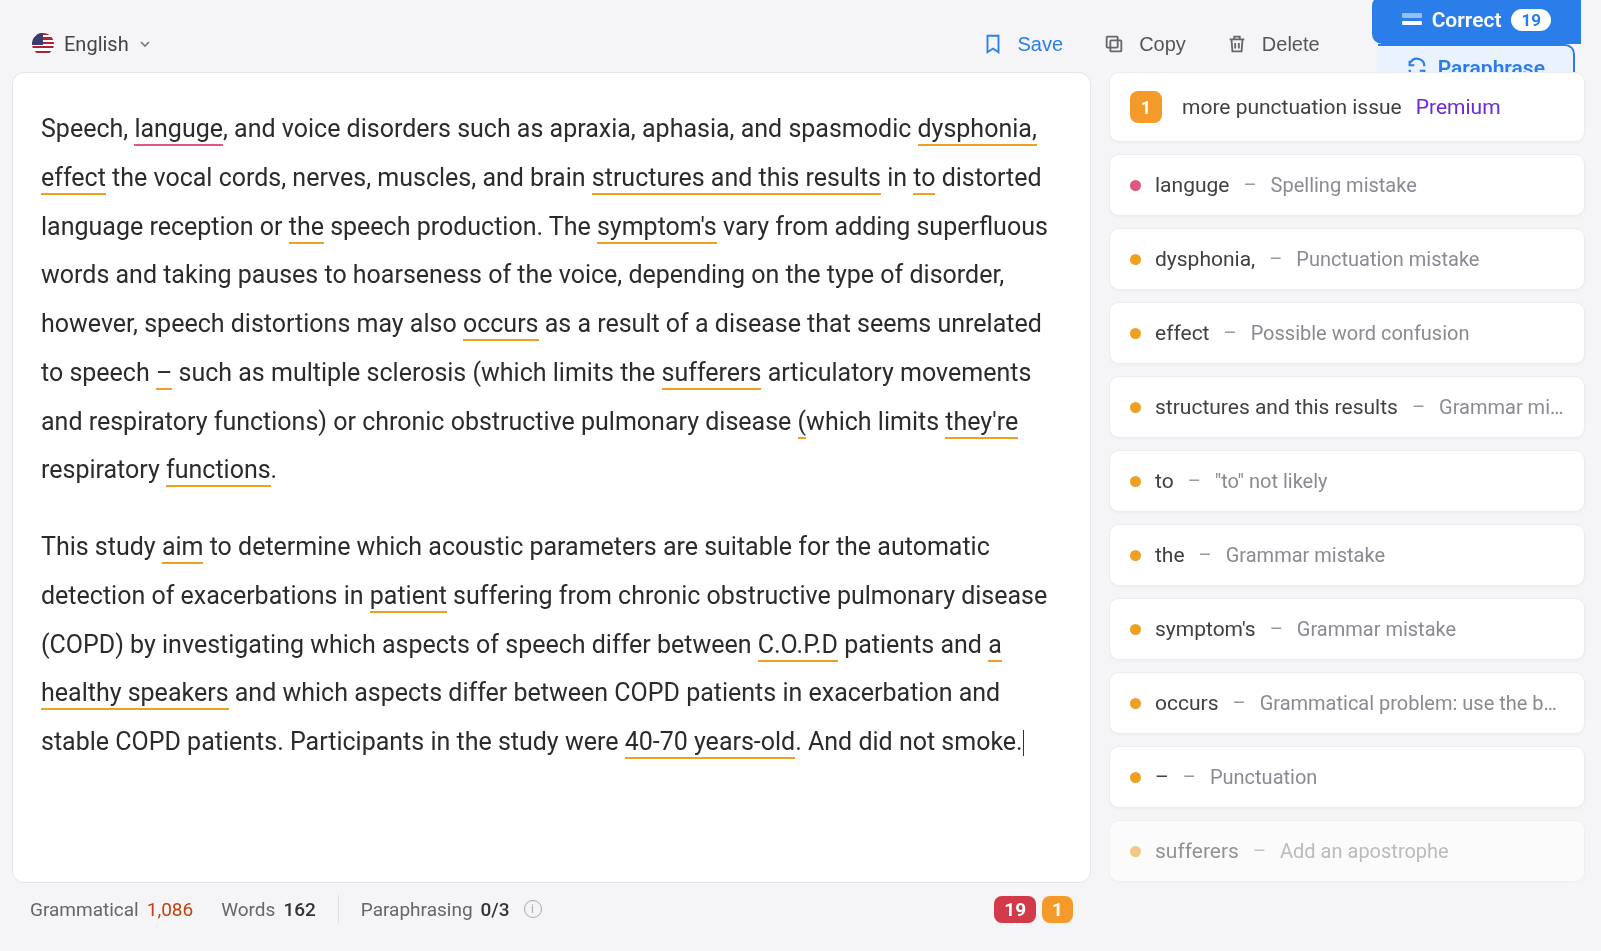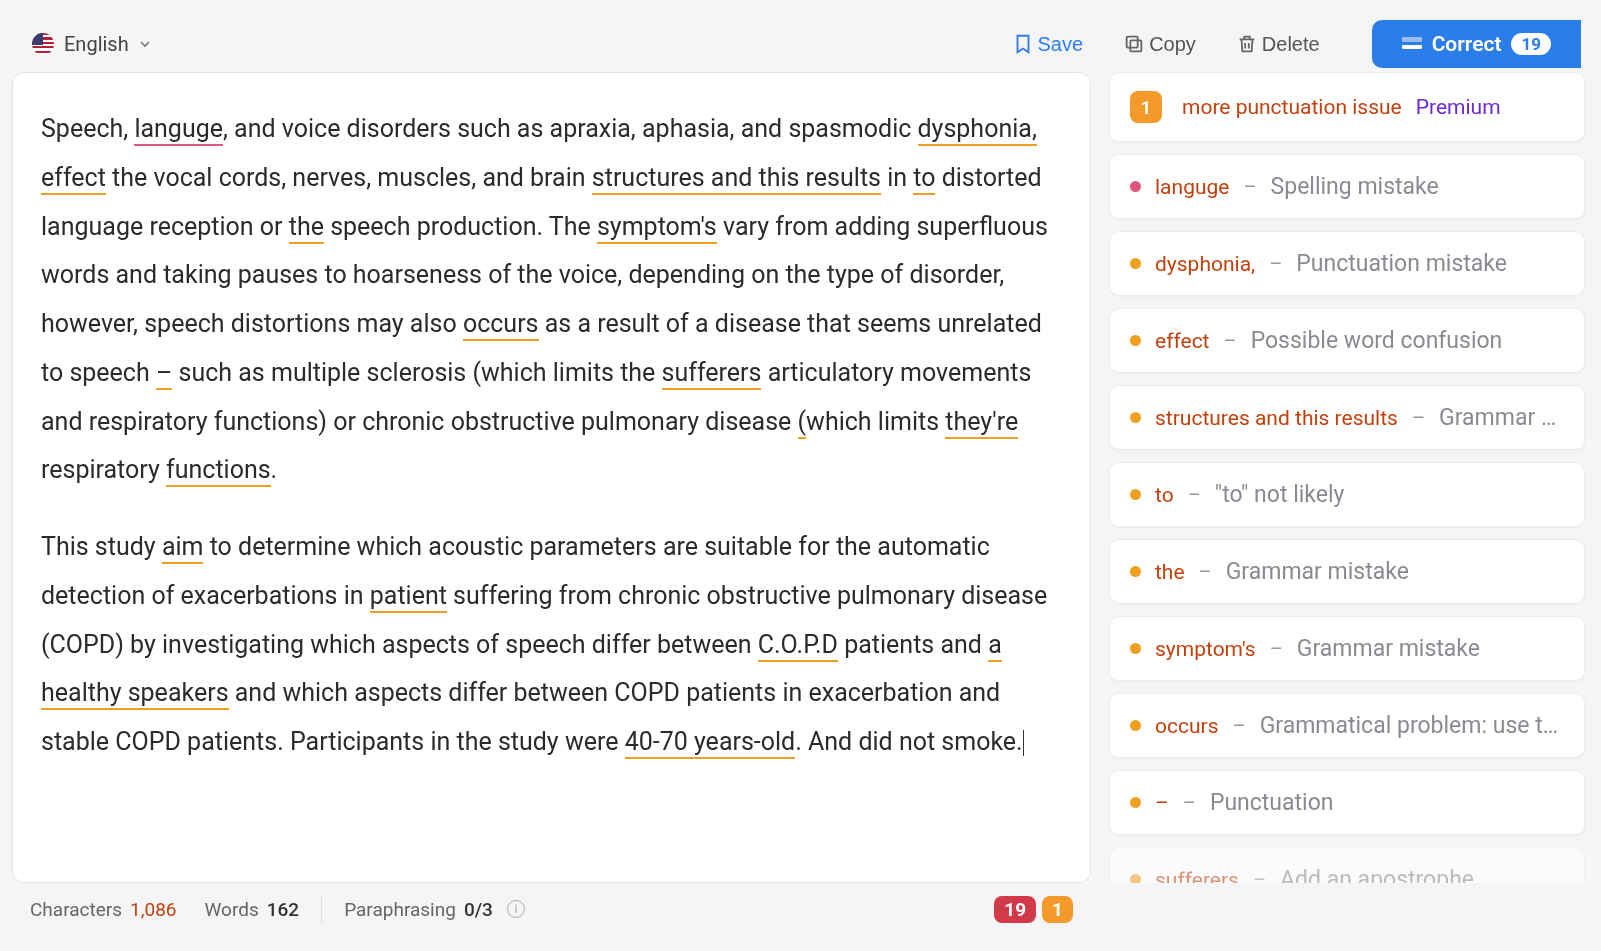--- a/index.html
+++ b/index.html
@@ -7,21 +7,21 @@
 
 .container { width: 100%; height: 100%; display: flex; flex-direction: column; padding: 16px 12px; }
 
 
 .toolbar { display: flex; align-items: center; height: 56px; padding: 0 8px; gap: 8px; }
 .lang-select { display: flex; align-items: center; gap: 10px; padding: 6px 12px; cursor: pointer; color: #444; font-size: 20px; }
 .flag { width: 22px; height: 22px; border-radius: 50%; background: linear-gradient(to bottom, #b22234 0 10%, #fff 10% 20%, #b22234 20% 30%, #fff 30% 40%, #b22234 40% 50%, #fff 50% 60%, #b22234 60% 70%, #fff 70% 80%, #b22234 80% 90%, #fff 90% 100%); position: relative; overflow: hidden; }
 .flag::before { content: ''; position: absolute; top:0; left:0; width: 50%; height: 55%; background:#3c3b6e; }
 .chev { width: 12px; height: 12px; display:inline-block; }
 .toolbar-spacer { flex: 1; }
-.tb-btn { display: flex; align-items: center; gap: 4px; padding: 8px 16px; font-size: 20px; color: #555; cursor: pointer; background: transparent; border: none; }
+.tb-btn { display: flex; align-items: center; gap: 14px; padding: 8px 16px; font-size: 20px; color: #555; cursor: pointer; background: transparent; border: none; }
 .tb-btn.save { color: #2b7de9; }
 .tb-btn.save .icn { stroke: #2b7de9; }
 .icn { width: 22px; height: 22px; stroke: #666; stroke-width: 2; fill: none; }
 
 .pill-row { display: flex; align-items: center; gap: 0; margin-left: 28px; flex-direction: column; }
 .pill { display: flex; align-items: center; justify-content: center; gap: 10px; height: 48px; padding: 0 28px; font-size: 21px; font-weight: 600; cursor: pointer; border: 2px solid #2b7de9; }
 .pill.correct { background: #2b7de9; color: #fff; border-radius: 10px 0 0 10px; }
 .pill.paraphrase { background: #eaf2fe; color: #2b7de9; border-radius: 0 10px 10px 0; border-left: none; }
 .badge-count { background: #fff; color: #2b7de9; border-radius: 14px; padding: 1px 10px; font-size: 17px; font-weight: 700; }
 
@@ -35,23 +35,23 @@
 .u-amber { border-bottom: 2px solid #f0a020; padding-bottom: 1px; }
 .cursor { display: inline-block; width: 1px; height: 26px; background: #333; vertical-align: text-bottom; margin-left: 0px; }
 
 
 .issues { width: 480px; display: flex; flex-direction: column; gap: 12px; overflow-y: auto; padding-right: 4px; padding-bottom: 10px; }
 .issue-card { background: #fff; border: 1px solid #ececf0; border-radius: 10px; padding: 18px 20px; display: flex; align-items: center; gap: 14px; box-shadow: 0 1px 3px rgba(0,0,0,0.04); cursor: pointer; }
 .issue-badge { background: #f39a2a; color: #fff; width: 32px; height: 32px; border-radius: 8px; display: flex; align-items: center; justify-content: center; font-weight: 700; font-size: 18px; margin-right: 6px; }
 .dot { width: 11px; height: 11px; border-radius: 50%; flex-shrink: 0; }
 .dot.pink { background: #e0567e; }
 .dot.amber { background: #f0a020; }
-.issue-term { font-size: 21px; color: #c2410c; white-space: nowrap; }
+.issue-term { font-size: 21px; color: #404040; white-space: nowrap; }
 .issue-dash { color: #999; font-size: 20px; }
-.issue-msg { font-size: 23px; color: #8a8a92; white-space: nowrap; overflow: hidden; text-overflow: ellipsis; }
+.issue-msg { font-size: 20px; color: #8a8a92; white-space: nowrap; overflow: hidden; text-overflow: ellipsis; }
 .premium { color: #6d28d9; font-size: 21px; }
 .issue-card.faded { opacity: 0.55; }
 
 
 .status { display: flex; align-items: center; padding: 12px 18px 12px 18px; font-size: 19px; color: #666; gap: 8px; }
 .status .divider { width: 1px; height: 28px; background: #ddd; margin: 0 14px; }
 .info-icn { width: 18px; height: 18px; border: 1.6px solid #aaa; border-radius: 50%; display: inline-flex; align-items: center; justify-content: center; font-size: 12px; color: #aaa; margin-left: 6px; }
 .status-spacer { flex: 1; }
 .badgebox { display: flex; gap: 6px; }
 .bb { border-radius: 8px; padding: 2px 10px; font-weight: 700; font-size: 19px; color: #fff; }
@@ -95,20 +95,27 @@
     </button>
     <div class="pill-row">
       <div class="pill correct">
         <svg width="20" height="14">
             <rect x="0" y="8" width="20" height="4" fill="#fff" rx="1"></rect>
             <rect x="0" y="0" width="20" height="5" fill="#fff" opacity="0.5" rx="1"></rect>
           </svg>
         <span>Correct</span>
         <span class="badge-count">19</span>
       </div>
+      <div class="pill paraphrase">
+        <svg width="22" height="22" viewBox="0 0 24 24" fill="none" stroke="#2b7de9" stroke-width="2.4">
+            <path d="M20 10A8 8 0 0 0 5 6M4 14a8 8 0 0 0 15 4"></path>
+            <path d="M4 4v5h5M20 20v-5h-5"></path>
+          </svg>
+        <span>Paraphrase</span>
+      </div>
     </div>
   </div>
 
   <div class="main">
     <div class="editor">
       <p>
         <span>Speech, </span><span class="u-red">languge</span><span>, and voice disorders such as apraxia, aphasia, and spasmodic </span><span class="u-amber">dysphonia,</span><span> </span><span class="u-amber">effect</span><span> the vocal cords, nerves, muscles, and brain </span><span class="u-amber">structures and this results</span><span> in </span><span class="u-amber">to</span><span> distorted language reception or </span><span class="u-amber">the</span><span> speech production. The </span><span class="u-amber">symptom's</span><span> vary from adding superfluous words and taking pauses to hoarseness of the voice, depending on the type of disorder, however, speech distortions may also </span><span class="u-amber">occurs</span><span> as a result of a disease that seems unrelated to speech </span><span class="u-amber">–</span><span> such as multiple sclerosis (which limits the </span><span class="u-amber">sufferers</span><span> articulatory movements and respiratory functions) or chronic obstructive pulmonary disease </span><span class="u-amber">(</span><span>which limits </span><span class="u-amber">they're</span><span> respiratory </span><span class="u-amber">functions</span><span>.</span>
       </p>
       <p>
         <span>This study </span><span class="u-amber">aim</span><span> to determine which acoustic parameters are suitable for the automatic detection of exacerbations in </span><span class="u-amber">patient</span><span> suffering from chronic obstructive pulmonary disease (COPD) by investigating which aspects of speech differ between </span><span class="u-amber">C.O.P.D</span><span> patients and </span><span class="u-amber">a healthy speakers</span><span> and which aspects differ between COPD patients in exacerbation and stable COPD patients. Participants in the study were </span><span class="u-amber">40-70 years-old</span><span>. And did not smoke.</span><span class="cursor"></span>
@@ -181,21 +188,21 @@
             <span class="issue-term">sufferers</span>
             <span class="issue-dash">–</span>
             <span class="issue-msg">Add an apostrophe</span>
           </div>
         </div>
     </div>
   </div>
 
   <div class="status-wrap">
     <div class="status status-left">
-      <span>Characters</span>
+      <span>Grammatical</span>
       <span style="color:#c2410c;font-weight:400">1,086</span>
       <span style="margin-left:20px">Words</span>
       <span style="color:#333;font-weight:500">162</span>
       <span class="divider"></span>
       <span>Paraphrasing</span>
       <span style="color:#333;font-weight:500">0/3</span>
       <span class="info-icn">i</span>
       <div class="status-spacer"></div>
       <div class="badgebox">
         <span class="bb red">19</span>

